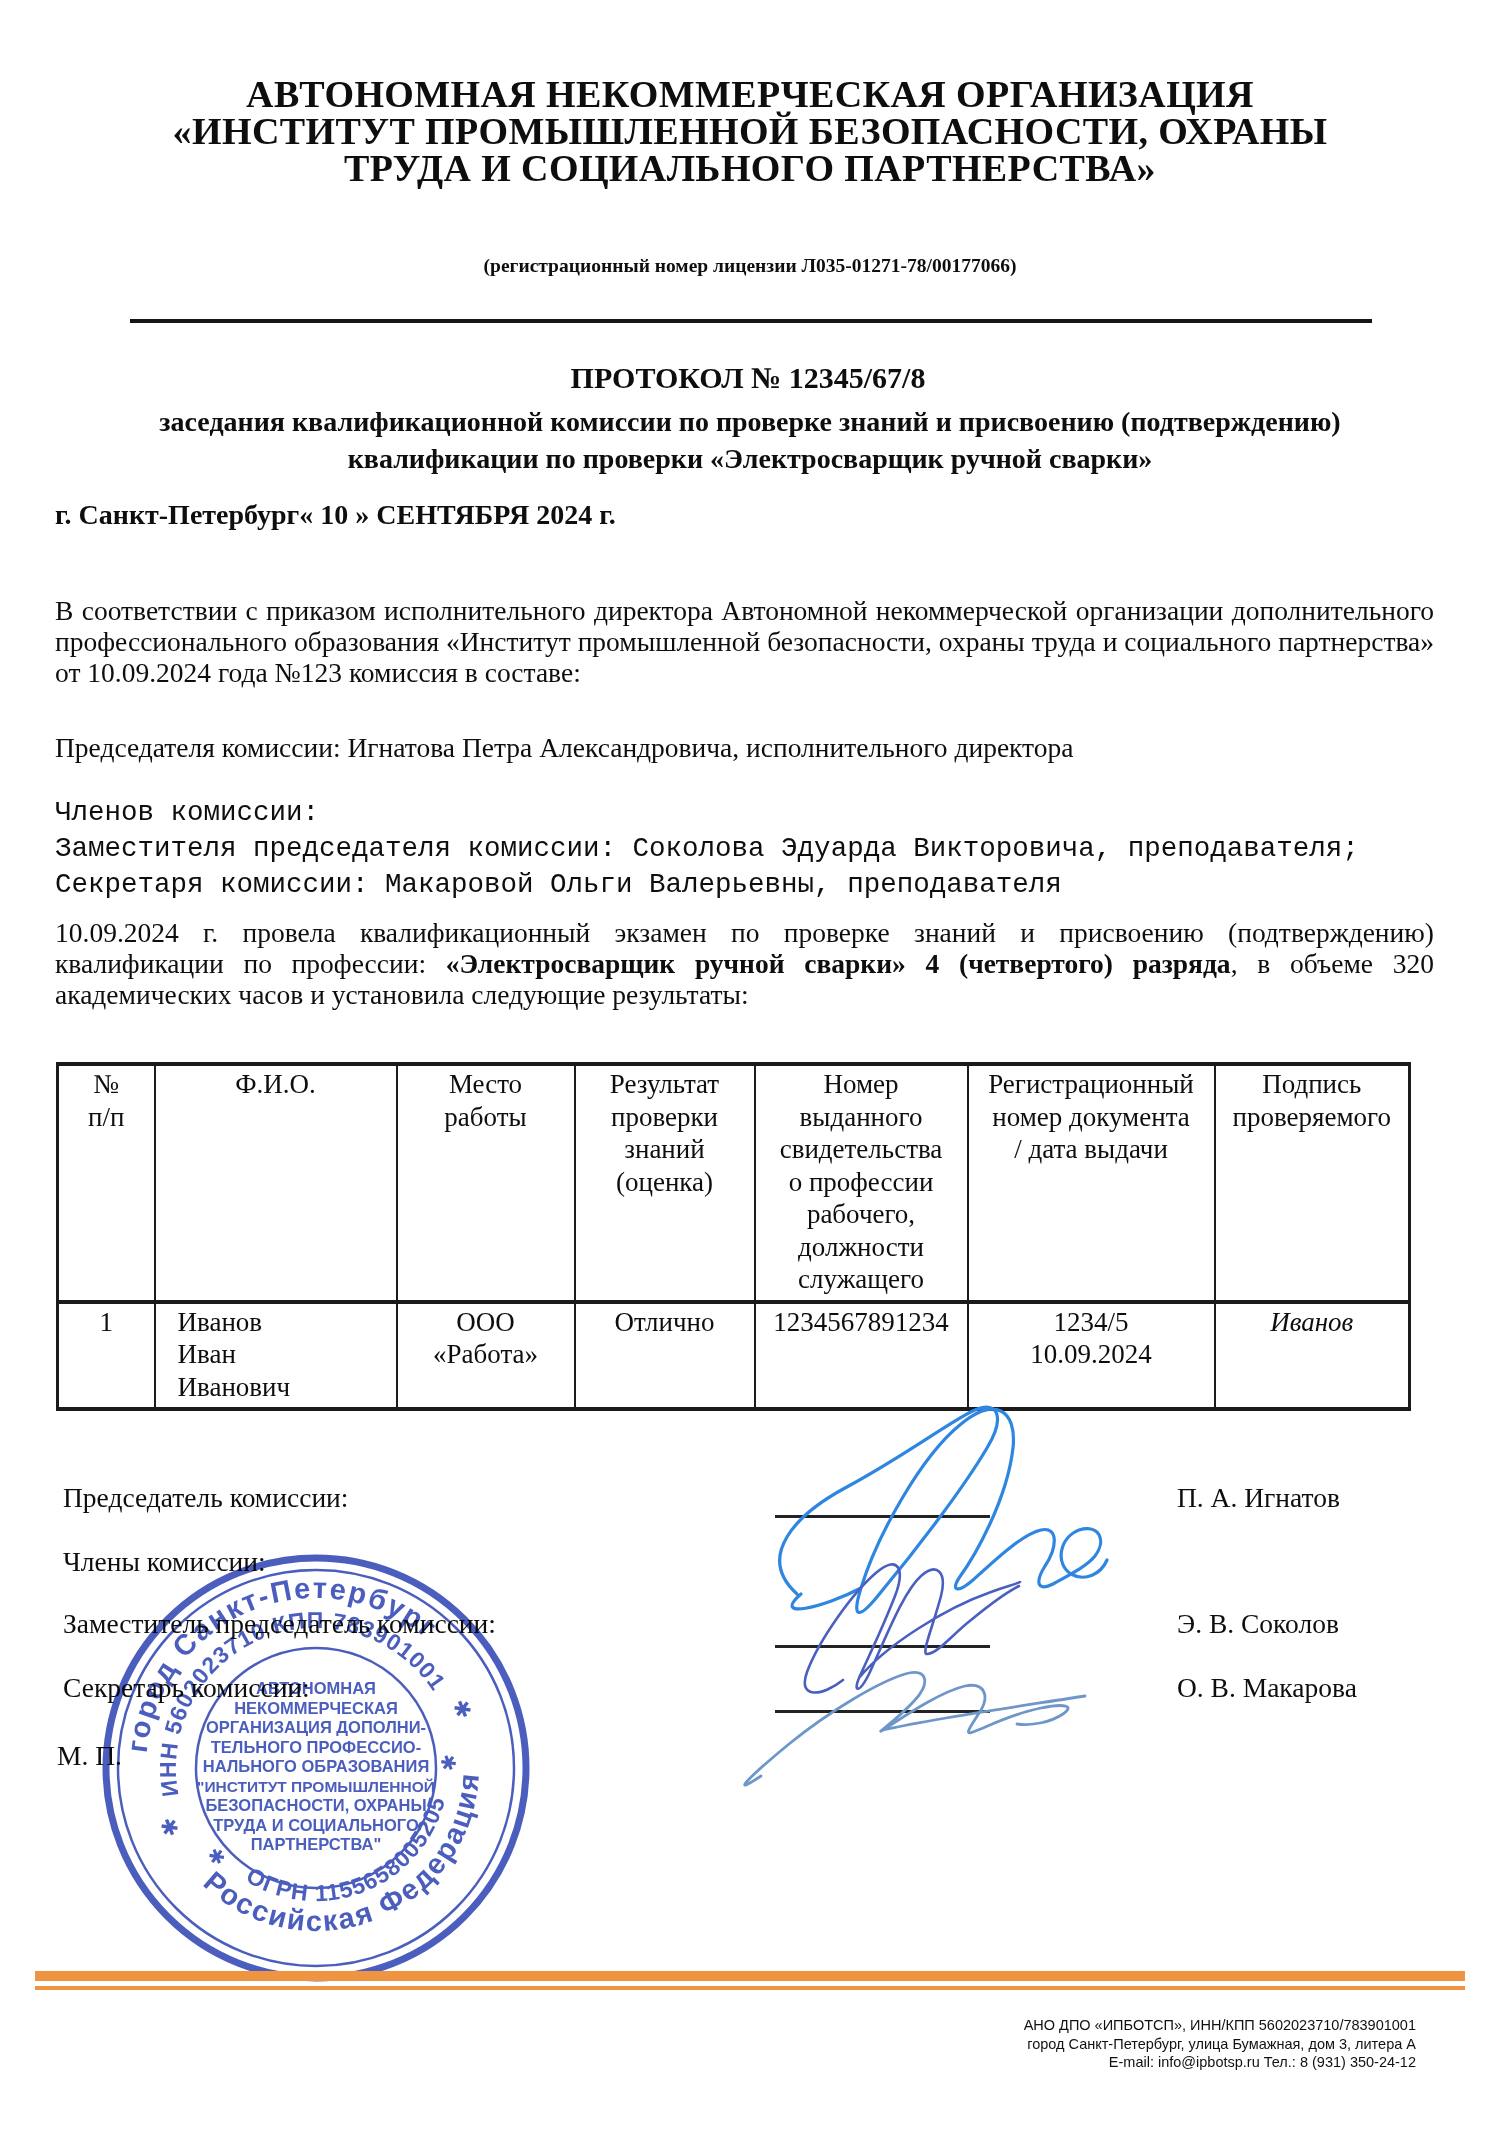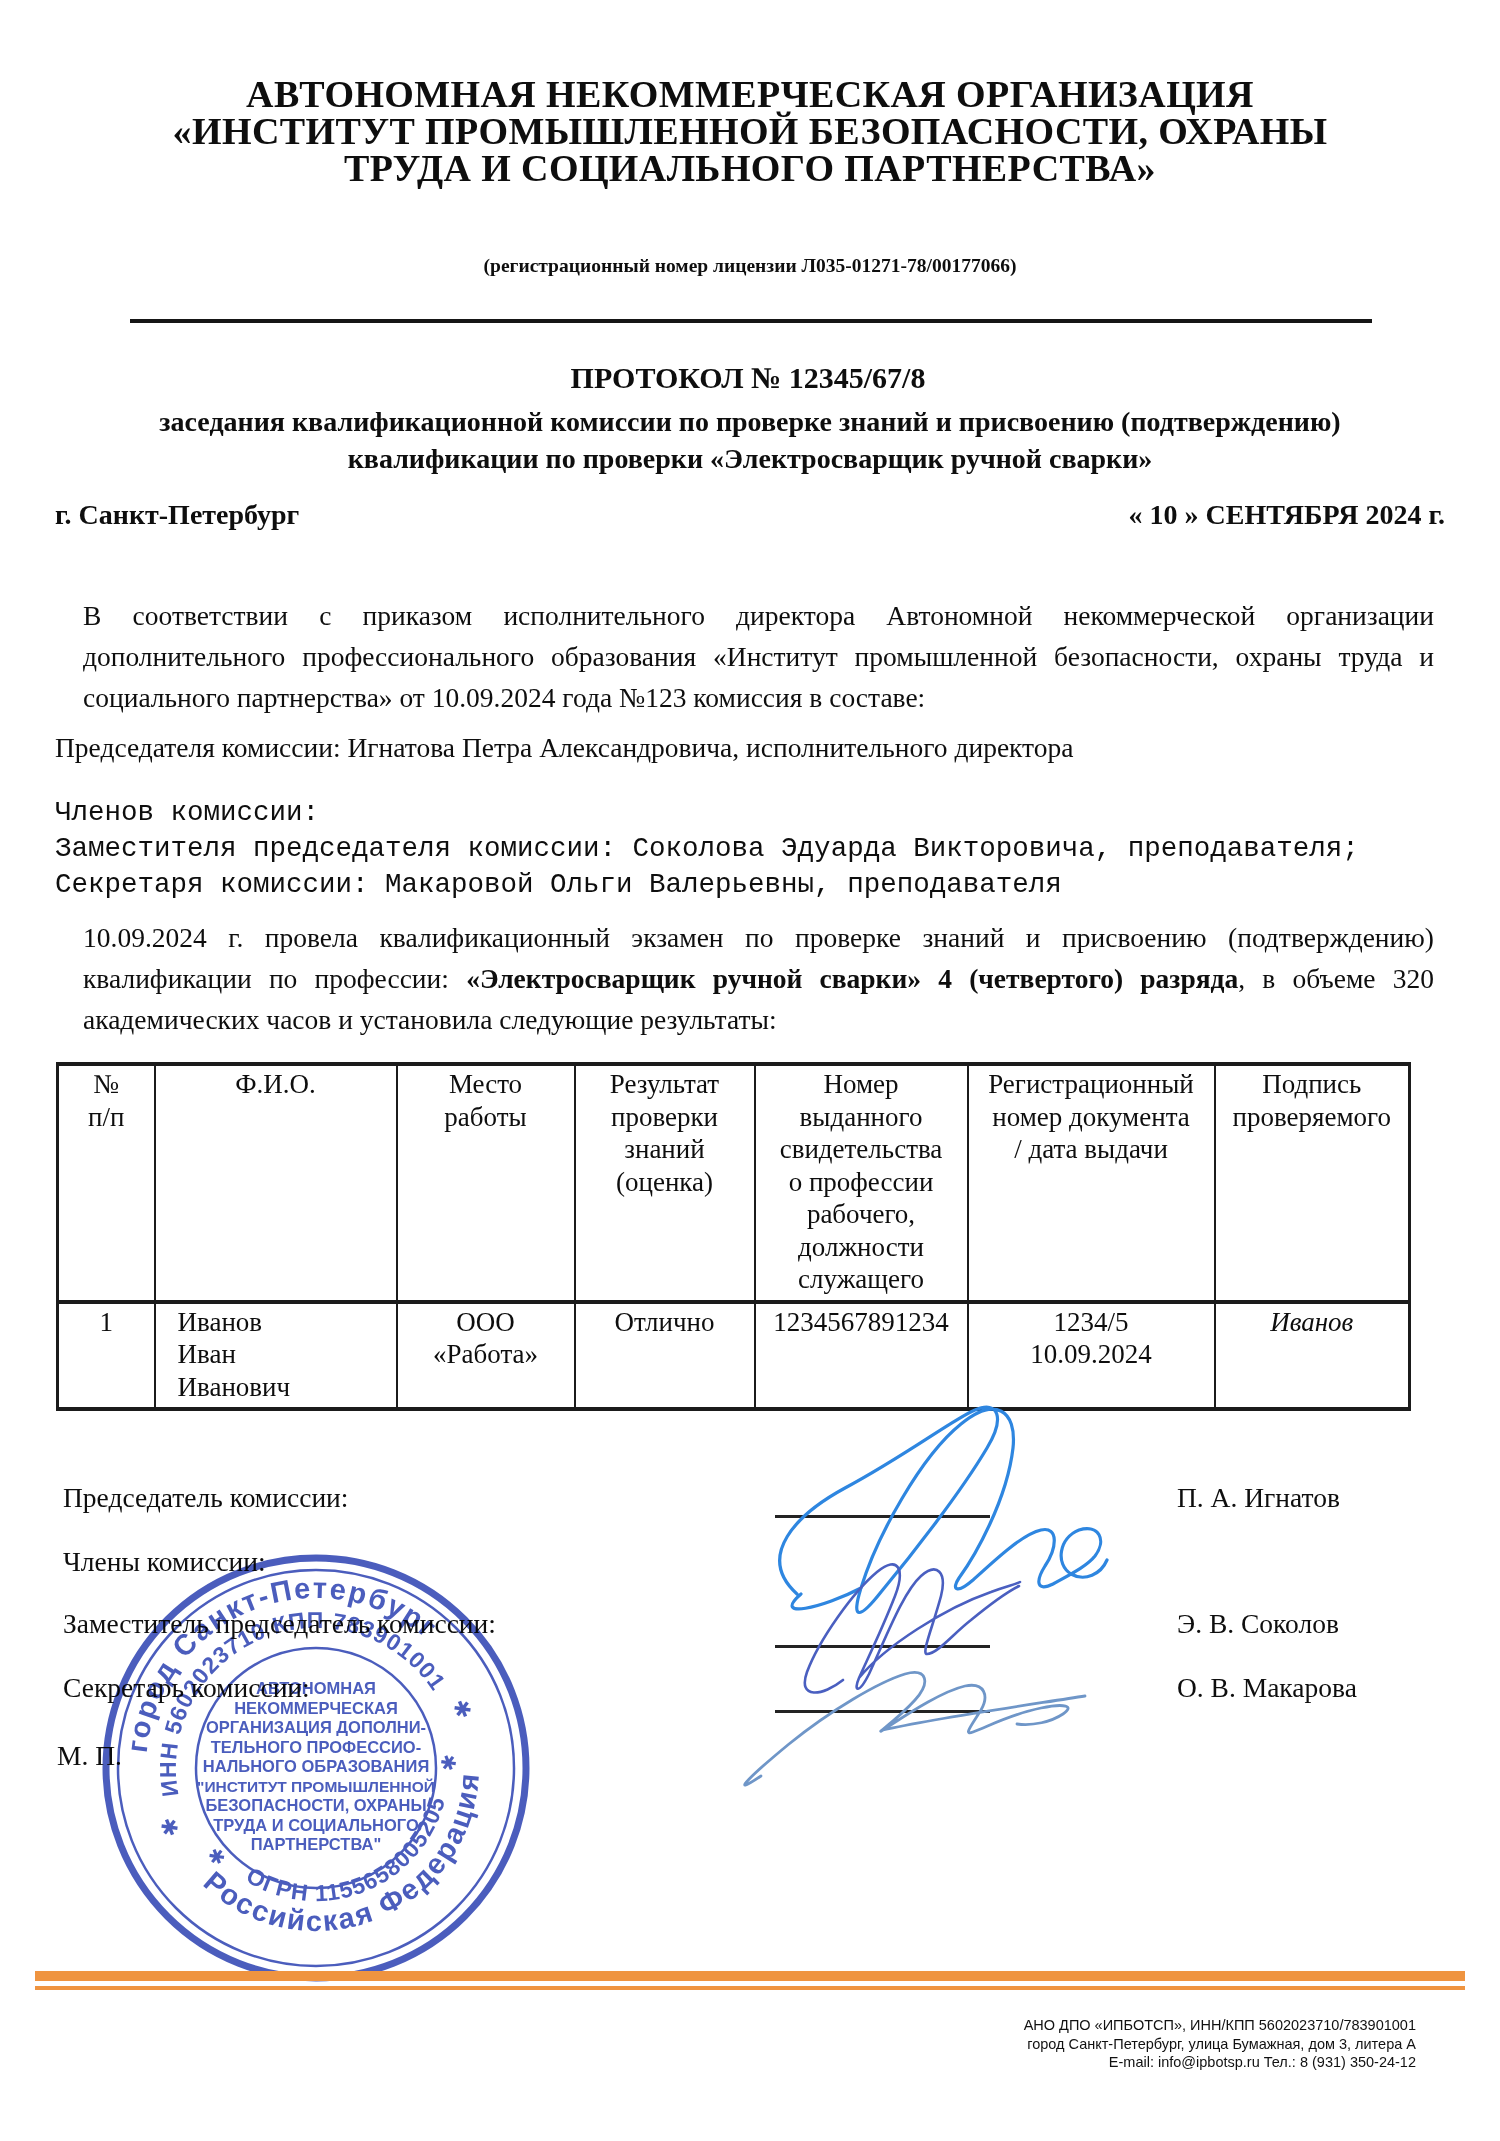--- a/index.html
+++ b/index.html
@@ -10,22 +10,22 @@
   }
   .abs{position:absolute;}
   .center{text-align:center;}
   .bold{font-weight:bold;}
 
   #org-title{top:76px;left:0;right:0;font-size:38px;line-height:37px;font-weight:bold;letter-spacing:.4px;}
   #license{top:252px;left:0;right:0;font-size:19.5px;line-height:27px;font-weight:bold;}
   #divider{top:319px;left:130px;width:1242px;height:4px;background:#161616;}
   #protocol-title{top:361px;left:0;right:4px;font-size:30px;font-weight:bold;}
   #subtitle{top:403px;left:0;right:0;font-size:28px;line-height:37px;font-weight:bold;}
-  #city-date{top:499px;left:55px;right:55px;display:flex;justify-content:space-between;font-size:28px;font-weight:bold;}
-  .para{left:55px;right:66px;font-size:27.5px;line-height:41px;text-align:justify;margin-left:28px;}
+  #city-date{top:499px;left:55px;right:55px;display:flex;font-size:28px;font-weight:bold;}
+  .para{left:55px;right:66px;font-size:27.5px;line-height:31px;text-align:justify;}
   #para1{top:595px;}
   #chairman-line{top:732px;left:55px;right:57px;font-size:27.5px;}
   #members-block{top:795px;left:55px;right:57px;font-size:27.5px;line-height:36px;font-family:Liberation Mono, monospace;}
   #para2{top:917px;}
 
   #results-table{top:1062px;left:56px;}
   table{border-collapse:collapse;table-layout:fixed;width:1352px;
         border:3px solid #1b1b1b;border-top-width:4px;border-bottom-width:4px;}
   th,td{border:2px solid #1b1b1b;font-weight:normal;font-size:27px;line-height:32.5px;
         vertical-align:top;text-align:center;padding:2px 4px 4px 4px;white-space:pre-line;overflow:hidden;}

